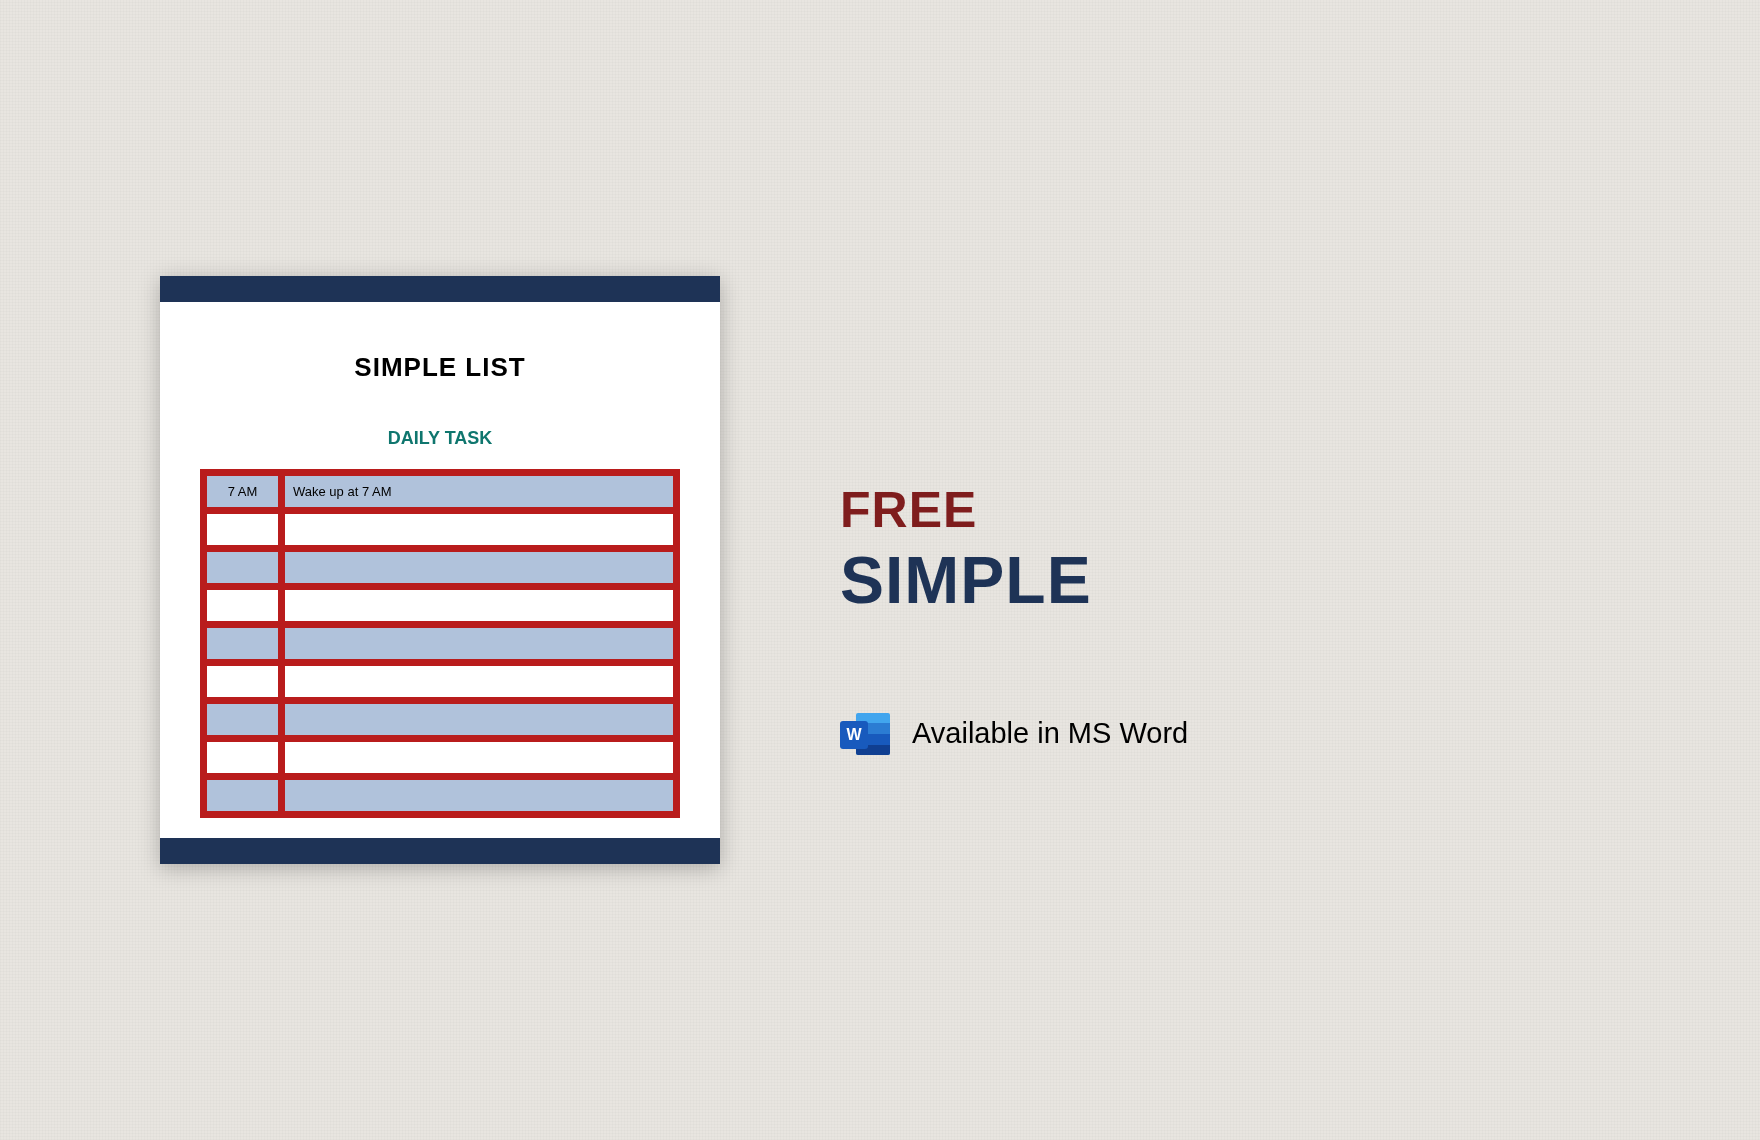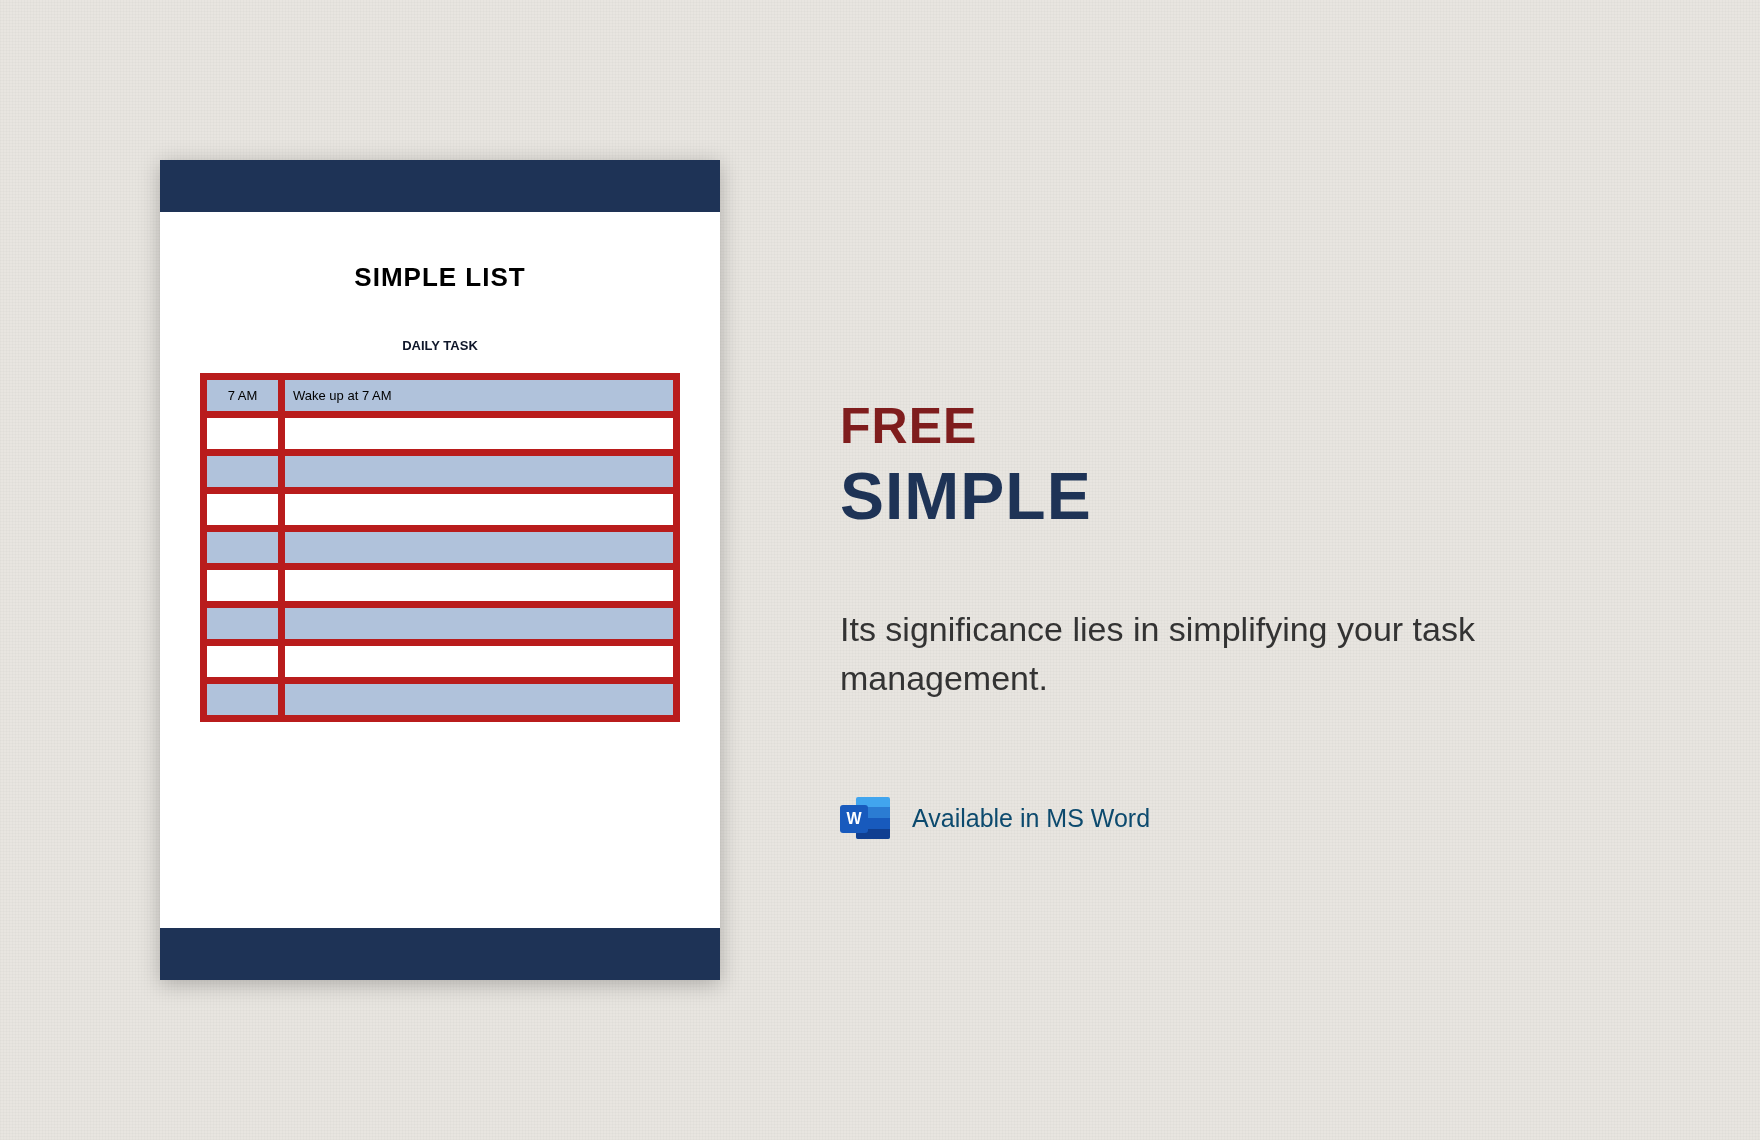--- a/index.html
+++ b/index.html
@@ -11,50 +11,50 @@
     repeating-linear-gradient(0deg, rgba(0,0,0,0.02) 0px, rgba(0,0,0,0.02) 1px, transparent 1px, transparent 3px),
     repeating-linear-gradient(90deg, rgba(0,0,0,0.02) 0px, rgba(0,0,0,0.02) 1px, transparent 1px, transparent 3px);
   font-family: Arial, Helvetica, sans-serif;
   display: flex;
   align-items: center;
   padding: 0 80px;
   gap: 120px;
 }
 .doc-preview {
   width: 560px;
-  height: 820px;
+  height: 588px;
   background: #fff;
   box-shadow: 0 4px 20px rgba(0,0,0,0.25);
   position: relative;
   display: flex;
   flex-direction: column;
   margin-left: 80px;
 }
 .doc-band-top { height: 52px; background: #1e3356; }
 .doc-band-bottom { height: 52px; background: #1e3356; margin-top: auto; }
 .doc-content { padding: 50px 40px 20px; }
 .doc-title { font-size: 26px; font-weight: bold; text-align: center; letter-spacing: 1px; color: #000; }
-.doc-subtitle { font-size: 13px; font-weight: bold; text-align: center; margin-top: 45px; color: #0f172a; }
+.doc-subtitle { font-size: 18px; font-weight: bold; text-align: center; margin-top: 45px; color: #0f766e; }
 .task-table { width: 100%; border-collapse: collapse; margin-top: 20px; }
 .task-table td { border: 7px solid #b91c1c; height: 38px; font-size: 13px; padding: 0 8px; vertical-align: middle; }
 .task-table td.time-col { width: 78px; text-align: center; }
 .row-blue td { background: #b0c2db; }
 .row-white td { background: #fff; }
 .info-panel { flex: 1; padding-top: 100px; }
 .badge { font-family: Arial, Helvetica, sans-serif; font-size: 50px; font-weight: 900; color: #7f1d1d; letter-spacing: 1px; }
 .main-title { font-family: Arial, Helvetica, sans-serif; font-size: 66px; font-weight: 900; color: #1e3356; line-height: 1.15; letter-spacing: 1px; margin-top: 4px; }
 .description { font-size: 34px; color: #333; margin-top: 70px; line-height: 1.45; max-width: 640px; }
 .availability { display: flex; align-items: center; gap: 22px; margin-top: 90px; }
 .word-icon { width: 50px; height: 50px; position: relative; }
 .word-icon .page { position: absolute; right: 0; top: 4px; width: 34px; height: 42px; background: #41a5ee; border-radius: 2px; }
 .word-icon .page .stripe1 { position: absolute; top: 10px; left: 0; right: 0; height: 11px; background: #2b7cd3; }
 .word-icon .page .stripe2 { position: absolute; top: 21px; left: 0; right: 0; height: 11px; background: #185abd; }
 .word-icon .page .stripe3 { position: absolute; top: 32px; left: 0; right: 0; bottom: 0; background: #103f91; border-radius: 0 0 2px 2px; }
 .word-icon .w-box { position: absolute; left: 0; top: 12px; width: 28px; height: 28px; background: #185abd; border-radius: 3px; display: flex; align-items: center; justify-content: center; color: #fff; font-weight: bold; font-size: 16px; font-family: Arial; }
-.avail-text { font-size: 25px; color: #0c4a6e; }
+.avail-text { font-size: 29px; color: #000000; }
 </style>
 </head>
 <body>
 
 <div class="doc-preview">
   <div class="doc-band-top"></div>
   <div class="doc-content">
     <div class="doc-title">SIMPLE LIST</div>
     <div class="doc-subtitle">DAILY TASK</div>
     <table class="task-table">
@@ -99,21 +99,20 @@
     </table>
   </div>
   <div class="doc-band-bottom"></div>
 </div>
 
 <div class="info-panel">
   <div class="badge">FREE</div>
   <div class="main-title">
     <div>SIMPLE</div>
   </div>
-  <div class="description">Its significance lies in simplifying your task management.</div>
   <div class="availability">
     <div class="word-icon">
       <div class="page">
         <div class="stripe1"></div>
         <div class="stripe2"></div>
         <div class="stripe3"></div>
       </div>
       <div class="w-box">W</div>
     </div>
     <div class="avail-text">Available in MS Word</div>

